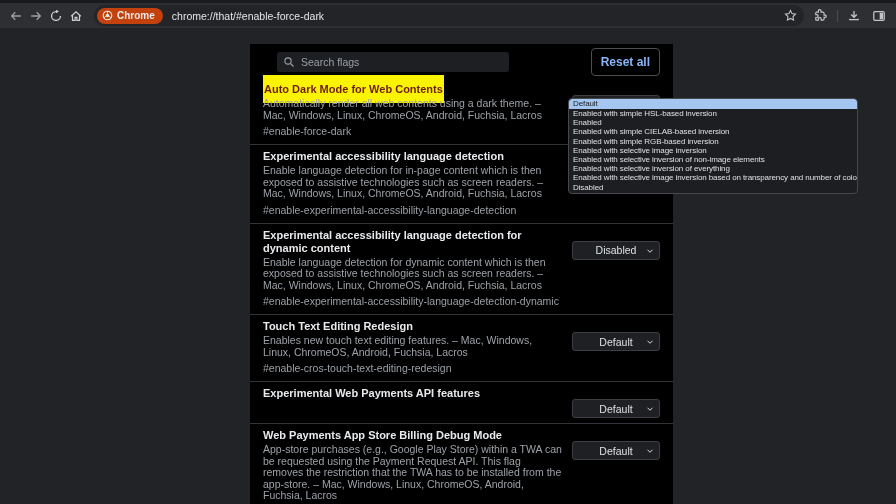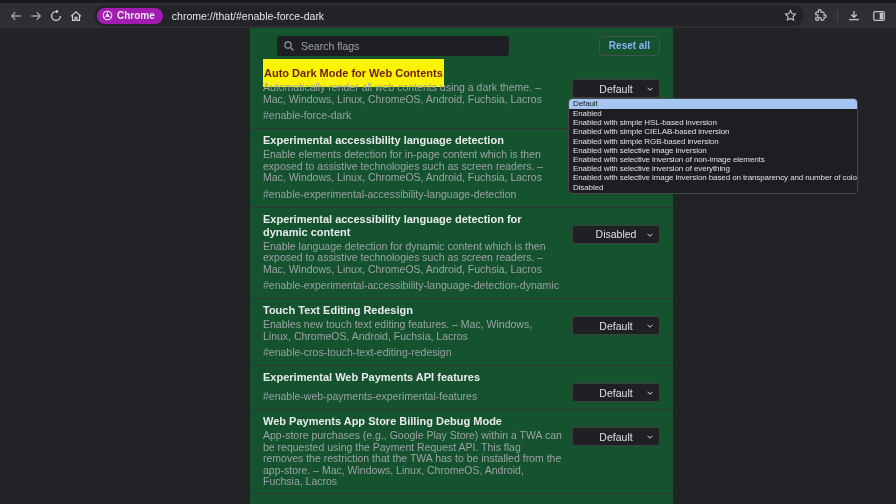--- a/index.html
+++ b/index.html
@@ -20,55 +20,55 @@
     width: 20px; height: 20px; display: flex; align-items: center; justify-content: center;
     border-radius: 50%; flex: none;
   }
   .nav-btn svg { display: block; }
   .omnibox {
     flex: 1; height: 21px; margin: 0 8px 0 8px; border-radius: 11px;
     background: #232428; display: flex; align-items: center; padding: 0 5px 0 3px;
     min-width: 0;
   }
   .chrome-badge {
-    height: 16px; background: #a21caf; border-radius: 8px;
+    height: 16px; background: #c2410c; border-radius: 8px;
     display: flex; align-items: center; gap: 4px; padding: 0 8px 0 5px;
     color: #e8eaed; font-size: 10px; font-weight: bold; flex: none;
   }
   .url-text {
     color: #e3e5e8; font-size: 10.5px; margin-left: 9px; white-space: nowrap;
     overflow: hidden; flex: 1;
   }
   .omni-star { margin-left: auto; flex: none; width: 18px; height: 18px;
     display: flex; align-items: center; justify-content: center; }
   .tb-right { display: flex; align-items: center; gap: 7px; flex: none; }
   .tb-icon { width: 18px; height: 18px; display: flex; align-items: center; justify-content: center; }
   .tb-sep { width: 1px; height: 12px; background: #4a4c50; }
 
   
   .content { position: absolute; top: 28px; left: 0; right: 0; bottom: 0; background: #222327; }
   .flags-container {
-    position: absolute; left: 250px; top: 0; bottom: 0; width: 423px;
-    background: #14532d;
+    position: absolute; left: 250px; top: 16px; bottom: 0; width: 423px;
+    background: #000000;
   }
   .search-row {
     display: flex; align-items: center; padding: 7px 13px 6px 13px; height: 34px;
   }
   .search-box { position: relative; margin-left: 14px; }
   .search-box input {
     width: 232px; height: 20px; background: #1e1f23; border: none; border-radius: 3px;
     color: #dadce0; font-size: 10.5px; padding: 0 6px 0 24px; outline: none;
     font-family: "Liberation Sans", sans-serif;
   }
   .search-box input::placeholder { color: #9aa0a6; }
   .search-glass { position: absolute; left: 6px; top: 4px; }
   .reset-btn {
-    margin-left: auto; height: 20px; padding: 0 9px; background: transparent;
+    margin-left: auto; height: 28px; padding: 0 9px; background: transparent;
     border: 1px solid #4b4e53; border-radius: 4px; color: #8ab4f8;
-    font-size: 10px; font-weight: bold; font-family: "Liberation Sans", sans-serif;
+    font-size: 12px; font-weight: bold; font-family: "Liberation Sans", sans-serif;
   }
 
   .flag-row {
     display: flex; padding: 5px 13px; border-bottom: 1px solid #333438;
   }
   .flag-text { flex: 1; min-width: 0; padding-right: 10px; }
   .flag-title { font-size: 11px; font-weight: bold; color: #e8eaed; line-height: 13px; margin-bottom: 2px; }
   .flag-title .hl { background: #fbf400; color: #6e1b1b; padding: 8px 1px; }
   .flag-desc { font-size: 10.5px; color: #9da2a8; line-height: 11.5px; }
   .flag-link {
@@ -190,21 +190,21 @@
           <svg class="chev" width="10" height="10" viewBox="0 0 16 16">
               <path d="M4 6l4 4 4-4" fill="none" stroke="#dadce0" stroke-width="1.6"></path>
             </svg>
         </div>
       </div>
     </div>
 
     <div class="flag-row">
       <div class="flag-text">
         <div class="flag-title">Experimental accessibility language detection</div>
-        <div class="flag-desc">Enable elements detection for in-page content which is then exposed to assistive technologies such as screen readers. – Mac, Windows, Linux, ChromeOS, Android, Fuchsia, Lacros</div>
+        <div class="flag-desc">Enable language detection for in-page content which is then exposed to assistive technologies such as screen readers. – Mac, Windows, Linux, ChromeOS, Android, Fuchsia, Lacros</div>
         <a class="flag-link">#enable-experimental-accessibility-language-detection</a>
       </div>
       <div class="flag-control"></div>
     </div>
 
     <div class="flag-row">
       <div class="flag-text">
         <div class="flag-title">Experimental accessibility language detection for dynamic content</div>
         <div class="flag-desc">Enable language detection for dynamic content which is then exposed to assistive technologies such as screen readers. – Mac, Windows, Linux, ChromeOS, Android, Fuchsia, Lacros</div>
         <a class="flag-link">#enable-experimental-accessibility-language-detection-dynamic</a>
@@ -231,21 +231,20 @@
           <svg class="chev" width="10" height="10" viewBox="0 0 16 16">
               <path d="M4 6l4 4 4-4" fill="none" stroke="#dadce0" stroke-width="1.6"></path>
             </svg>
         </div>
       </div>
     </div>
 
     <div class="flag-row">
       <div class="flag-text">
         <div class="flag-title">Experimental Web Payments API features</div>
-        <a class="flag-link">#enable-web-payments-experimental-features</a>
       </div>
       <div class="flag-control">
         <div class="flag-select">
           <span>Default</span>
           <svg class="chev" width="10" height="10" viewBox="0 0 16 16">
               <path d="M4 6l4 4 4-4" fill="none" stroke="#dadce0" stroke-width="1.6"></path>
             </svg>
         </div>
       </div>
     </div>
@@ -263,22 +262,22 @@
               <path d="M4 6l4 4 4-4" fill="none" stroke="#dadce0" stroke-width="1.6"></path>
             </svg>
         </div>
       </div>
     </div>
 
   </div>
 
   <div class="dropdown-popup">
     <div class="opt selected">Default</div>
+    <div class="opt">Enabled with simple HSL-based inversion</div>
     <div class="opt">Enabled</div>
-    <div class="opt">Enabled with simple HSL-based inversion</div>
     <div class="opt">Enabled with simple CIELAB-based inversion</div>
     <div class="opt">Enabled with simple RGB-based inversion</div>
     <div class="opt">Enabled with selective image inversion</div>
     <div class="opt">Enabled with selective inversion of non-image elements</div>
     <div class="opt">Enabled with selective inversion of everything</div>
     <div class="opt">Enabled with selective image inversion based on transparency and number of colors</div>
     <div class="opt">Disabled</div>
   </div>
 </div>
 

